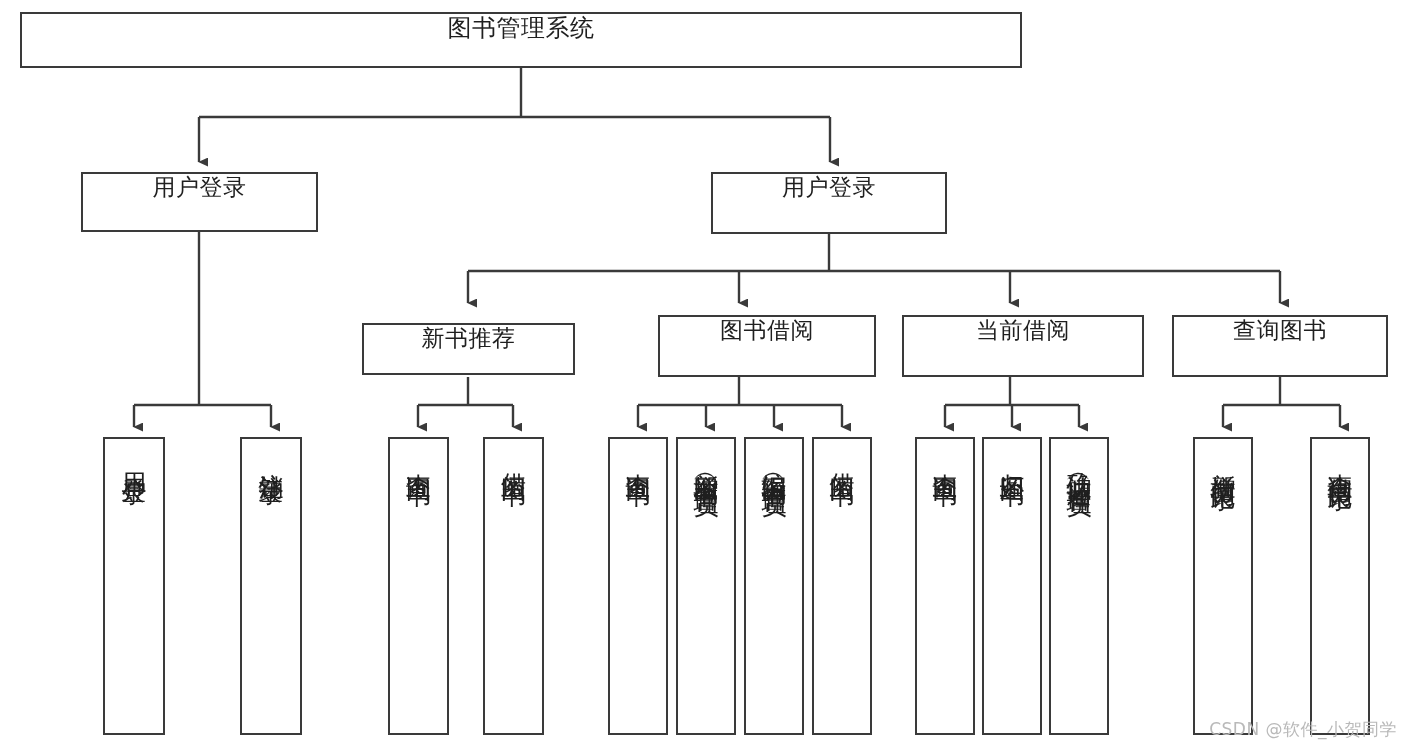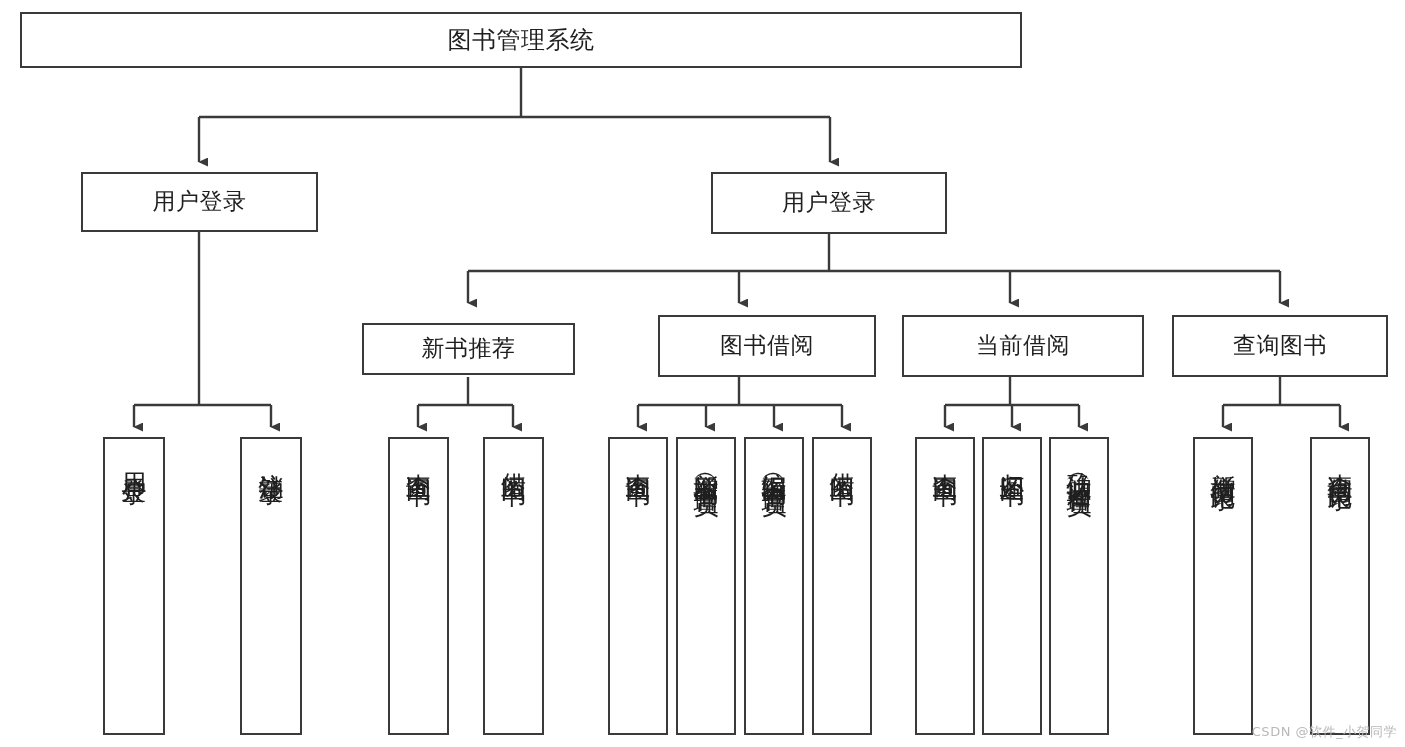--- a/index.html
+++ b/index.html
@@ -25,21 +25,20 @@
     width: 1405px;
     height: 747px;
     pointer-events: none;
   }
   .node {
     position: absolute;
     box-sizing: border-box;
     border: 2px solid #3a3a3a;
     background: #ffffff;
     display: flex;
-    align-items: center;
     justify-content: center;
     color: #1f1f1f;
   }
   .node .node-label {
     display: block;
     text-align: center;
     line-height: 1.18;
     letter-spacing: 0.5px;
   }
   
@@ -61,21 +60,21 @@
     text-orientation: upright;
     font-size: 25px;
     line-height: 1.0;
     letter-spacing: 3px;
     white-space: nowrap;
   }
   #watermark {
     position: absolute;
     right: 8px;
     bottom: 6px;
-    font-size: 13px;
+    font-size: 17px;
     color: #b9b9b9;
     letter-spacing: 0.5px;
     user-select: none;
     white-space: nowrap;
   }
 </style>
 </head>
 <body>
 
 <div id="diagram-root">

